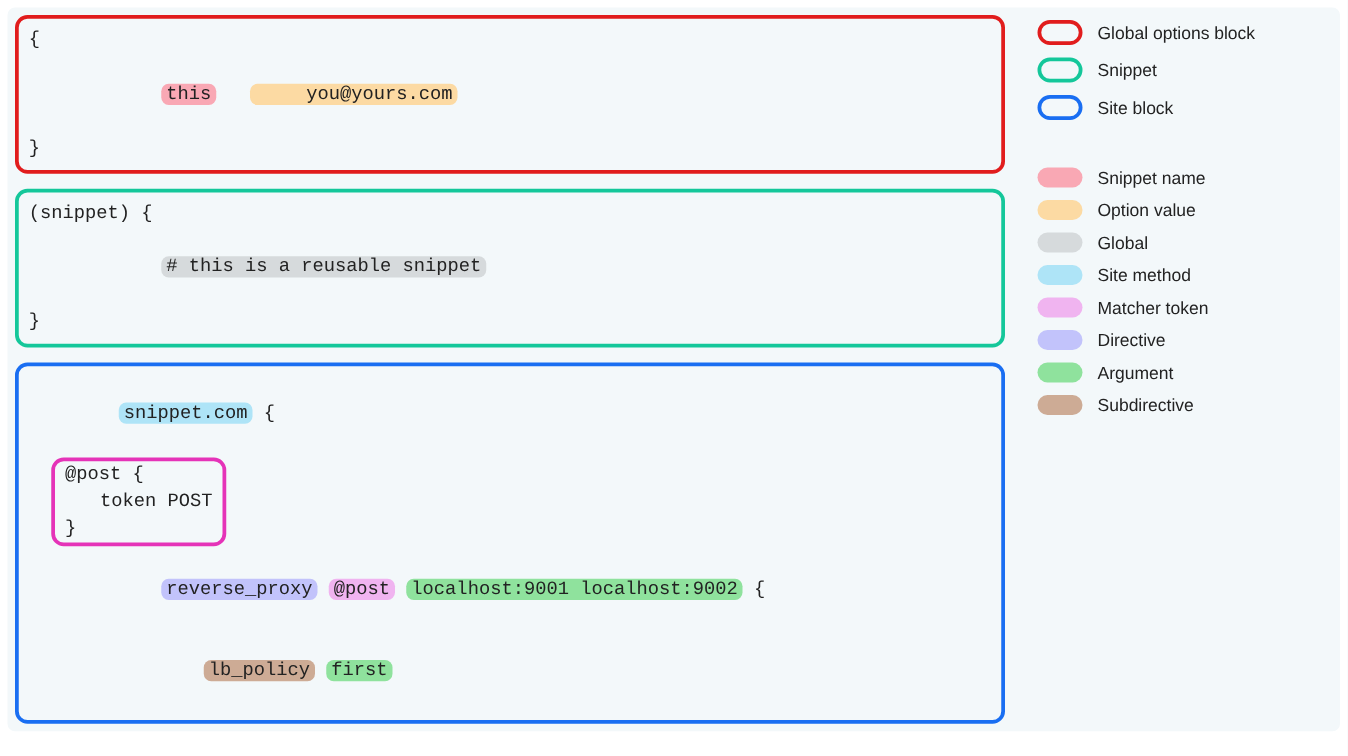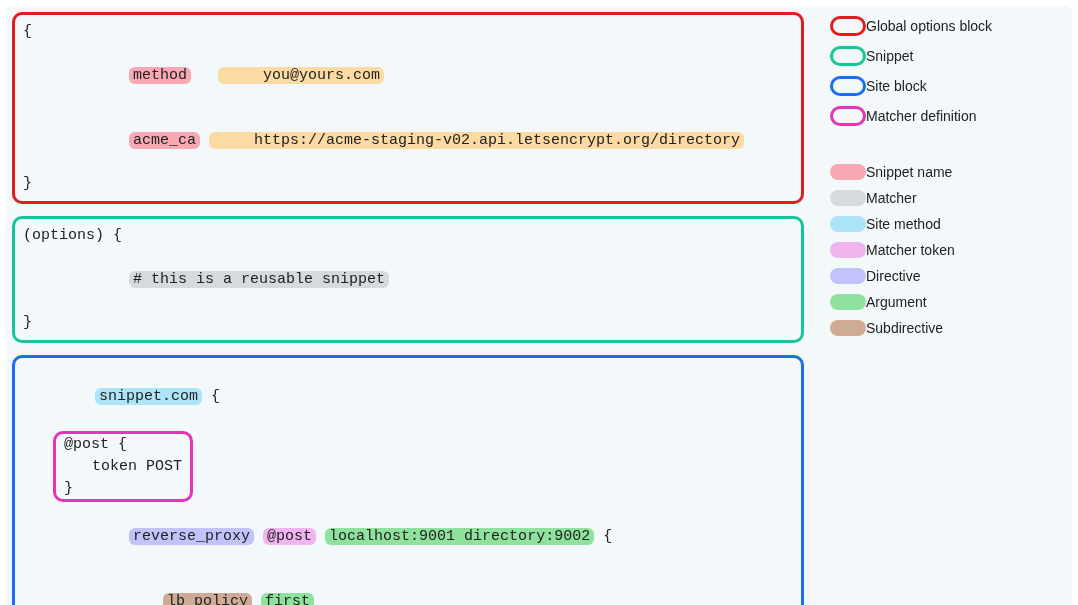--- a/index.html
+++ b/index.html
@@ -76,21 +76,21 @@
     width:236px;
     padding-top:4px;
     display:flex;
     flex-direction:column;
     gap:38px;
     font-family:-apple-system, BlinkMacSystemFont, "Segoe UI", sans-serif;
     font-size:14px;
     color:#222;
   }
   .legend-group{ display:flex; flex-direction:column; gap:10px; }
-  .legend-row{ display:flex; align-items:center; }
+  .legend-row{ display:flex; align-items:center; gap:12px; }
   .pill{
     width:36px; height:20px;
     border-radius:10px;
     border:3px solid transparent;
     box-sizing:border-box;
     background:transparent;
   }
   .pill.red    { border-color:var(--red);    }
   .pill.teal   { border-color:var(--teal);   }
   .pill.blue   { border-color:var(--blue);   }
@@ -106,65 +106,62 @@
   .sw-matcher      { background:var(--c-matcher);      }
   .sw-argument     { background:var(--c-argument);     }
   .sw-subdirective { background:var(--c-subdirective); }
 
   
   .matcher-def{
     border:3px solid var(--magenta);
     border-radius:10px;
     display:inline-block;
     padding:0 8px 0 8px;
-    margin-left:30px;
+    margin-left:18px;
     margin-top:2px;
     margin-bottom:2px;
   }
   .matcher-def .line{ }
   .mdef-ind{ padding-left:28px; }
 </style>
 </head>
 <body>
 
 <div class="canvas">
   <div class="left">
 
     <div class="block b-red">
       <div class="line">{</div>
       <div class="line ind1">
-        <span class="tok option-name">method</span><span>   </span><span class="tok option-value">you@yours.com</span>
-      </div>
-      <div class="line ind1">
-        <span class="tok option-name">acme_ca</span><span> </span><span class="tok option-value">https://acme-staging-v02.api.letsencrypt.org/directory</span>
+        <span class="tok option-name">this</span><span>   </span><span class="tok option-value">you@yours.com</span>
       </div>
       <div class="line">}</div>
     </div>
 
     <div class="block b-teal">
-      <div class="line">(options) {</div>
+      <div class="line">(snippet) {</div>
       <div class="line ind1">
         <span class="tok comment"># this is a reusable snippet</span>
       </div>
       <div class="line">}</div>
     </div>
 
     <div class="block b-blue">
       <div class="line">
         <span class="tok site-addr">snippet.com</span><span> {</span>
       </div>
       <div>
         <div class="matcher-def">
           <div class="line">@post {</div>
           <div class="line mdef-ind">token POST</div>
           <div class="line">}</div>
         </div>
       </div>
       <div class="line ind1">
-        <span class="tok directive">reverse_proxy</span> <span class="tok matcher">@post</span> <span class="tok argument">localhost:9001 directory:9002</span><span> {</span>
+        <span class="tok directive">reverse_proxy</span> <span class="tok matcher">@post</span> <span class="tok argument">localhost:9001 localhost:9002</span><span> {</span>
       </div>
       <div class="line ind2">
         <span class="tok subdirective">lb_policy</span> <span class="tok argument">first</span>
       </div>
 
     </div>
 
   </div>
 
   <div class="right">
@@ -174,34 +171,34 @@
         <span>Global options block</span>
       </div>
       <div class="legend-row">
         <span class="pill teal"></span>
         <span>Snippet</span>
       </div>
       <div class="legend-row">
         <span class="pill blue"></span>
         <span>Site block</span>
       </div>
-      <div class="legend-row">
-        <span class="pill magenta"></span>
-        <span>Matcher definition</span>
-      </div>
     </div>
 
     <div class="legend-group">
       <div class="legend-row">
         <span class="swatch sw-option-name"></span>
         <span>Snippet name</span>
       </div>
       <div class="legend-row">
+        <span class="swatch sw-option-value"></span>
+        <span>Option value</span>
+      </div>
+      <div class="legend-row">
         <span class="swatch sw-comment"></span>
-        <span>Matcher</span>
+        <span>Global</span>
       </div>
       <div class="legend-row">
         <span class="swatch sw-site-addr"></span>
         <span>Site method</span>
       </div>
       <div class="legend-row">
         <span class="swatch sw-matcher"></span>
         <span>Matcher token</span>
       </div>
       <div class="legend-row">

